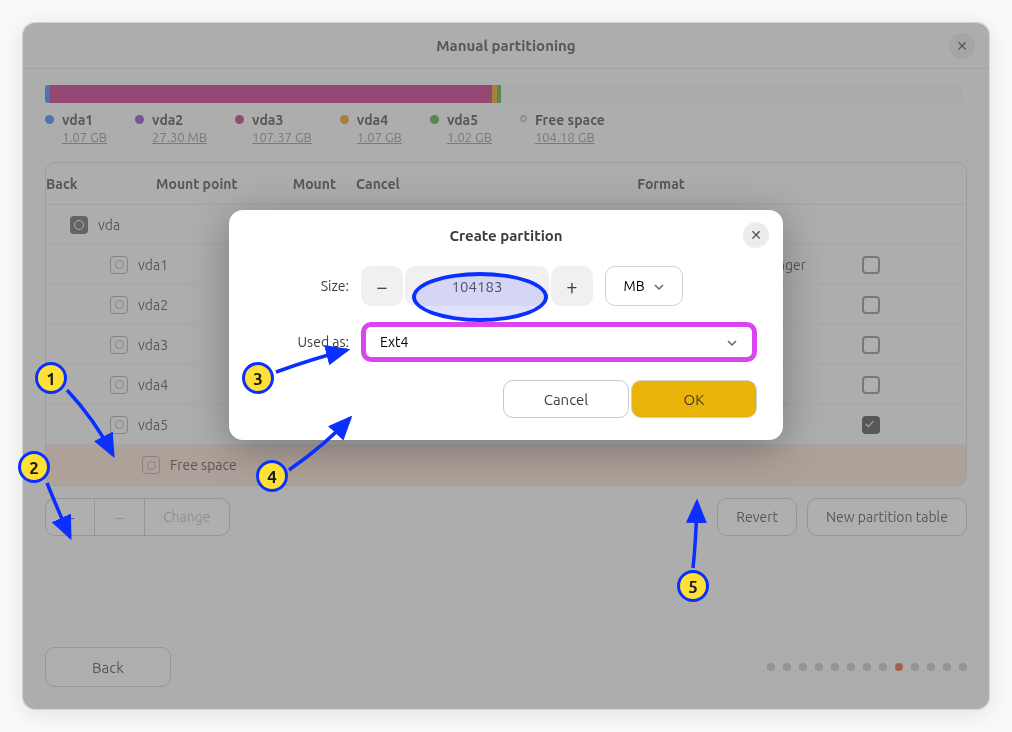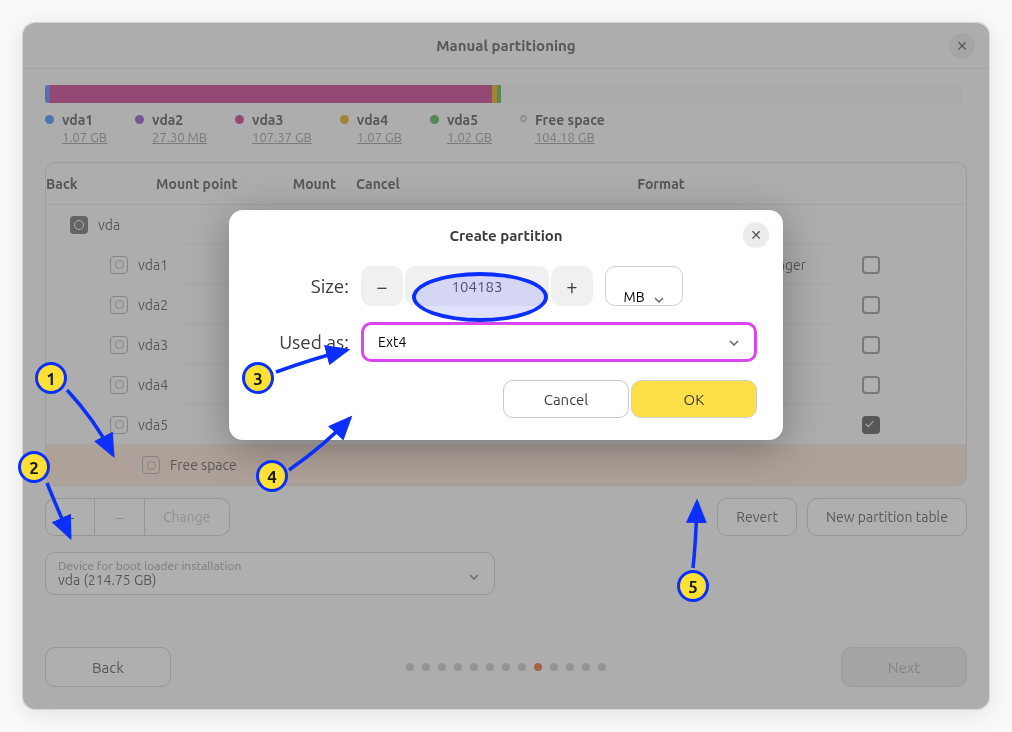--- a/index.html
+++ b/index.html
@@ -70,31 +70,31 @@
     
     .dim { position: absolute; inset: 0; background: rgba(110,110,110,0.55); border-radius: 12px; pointer-events: none; }
 
     
     .modal { position: absolute; top: 210px; left: 50%; transform: translateX(-50%); width: 554px; background: #fff; border-radius: 14px; box-shadow: 0 8px 40px rgba(0,0,0,0.3); padding: 0 0 22px 0; }
     .modal-header { height: 50px; display: flex; align-items: center; justify-content: center; position: relative; }
     .modal-title { font-size: 15px; font-weight: 600; color: #3d3d3d; }
     .modal-close { position: absolute; right: 14px; width: 26px; height: 26px; border-radius: 50%; background: #ececec; display: flex; align-items: center; justify-content: center; font-size: 14px; color: #555; cursor: pointer; }
     .modal-body { padding: 6px 26px 0; display: flex; flex-direction: column; gap: 16px; }
     .field-row { display: flex; align-items: center; gap: 12px; }
-    .field-label { width: 94px; text-align: right; font-size: 19px; color: #3d3d3d; }
+    .field-label { width: 94px; text-align: right; font-size: 14px; color: #3d3d3d; }
     .stepper { display: flex; gap: 2px; }
     .stepper-btn { width: 42px; height: 40px; background: #f0f0f0; border: none; border-radius: 10px; font-size: 20px; color: #3d3d3d; display: flex; align-items: center; justify-content: center; cursor: pointer; }
     .stepper-input { width: 144px; height: 40px; background: #f0f0f0; border: none; border-radius: 10px; text-align: center; font-size: 15px; color: #3d3d3d; }
-    .unit-select { width: 78px; height: 40px; background: #fff; border: 1px solid #d0d0d0; border-radius: 10px; display: flex; align-items: flex-end; justify-content: center; gap: 8px; font-size: 14px; cursor: pointer; }
-    .select-full { flex: 1; height: 40px; background: #fff; border: 3px solid #d946ef; border-radius: 10px; padding: 0 14px; display: flex; align-items: center; justify-content: space-between; font-size: 14px; cursor: pointer; }
+    .unit-select { width: 78px; height: 40px; background: #fff; border: 1px solid #d0d0d0; border-radius: 10px; display: flex; align-items: center; justify-content: center; gap: 8px; font-size: 14px; cursor: pointer; }
+    .select-full { flex: 1; height: 40px; background: #fff; border: 5px solid #d946ef; border-radius: 10px; padding: 0 14px; display: flex; align-items: center; justify-content: space-between; font-size: 14px; cursor: pointer; }
     .text-input-full { flex: 1; height: 40px; background: #f0f0f0; border: none; border-radius: 10px; padding: 0 14px; font-size: 15px; color: #3d3d3d; }
     .modal-footer { display: flex; justify-content: flex-end; gap: 2px; padding: 18px 26px 0; }
     .modal-btn { width: 126px; height: 38px; border-radius: 10px; font-size: 15px; cursor: pointer; }
     .modal-btn.secondary { background: #fff; border: 1px solid #c8c8c8; color: #3d3d3d; }
-    .modal-btn.primary { background: #fde047; border: 1px solid #d0d0d0; color: #3d3d3d; }
+    .modal-btn.primary { background: #eab308; border: 1px solid #d0d0d0; color: #3d3d3d; }
 
     .chevron { width: 12px; height: 12px; display: inline-block; }
     .chevron svg { width: 12px; height: 12px; }
 
     
     .anno { position: absolute; pointer-events: none; }
     .anno-circle { width: 32px; height: 32px; border-radius: 50%; background: #ffe135; border: 3px solid #0a2fff; display: flex; align-items: center; justify-content: center; font-weight: 700; font-size: 17px; color: #1a1a1a; position: absolute; }
     .anno-ellipse { position: absolute; border: 4px solid #0a2fff; border-radius: 50%; background: rgba(130,130,255,0.25); }
   </style>
 </head>
@@ -265,47 +265,39 @@
         <button class="btn icon">+</button>
         <button class="btn icon disabled">−</button>
         <button class="btn disabled">Change</button>
       </div>
       <div style="display:flex;gap:10px">
         <button class="btn btn-single">Revert</button>
         <button class="btn btn-single">New partition table</button>
       </div>
     </div>
 
-    <div class="bootloader">
-      <div class="bootloader-label">Device for boot loader installation</div>
-      <div class="bootloader-value">vda  (214.75 GB)</div>
-      <span class="chevron"><svg viewBox="0 0 12 12">
-            <path d="M2 4l4 4 4-4" fill="none" stroke="#666" stroke-width="1.5"></path>
-          </svg></span>
-    </div>
   </div>
 
   <div class="footer">
     <button class="nav-btn">Back</button>
     <div class="dots" id="dots">
         <div class="dot"></div>
         <div class="dot"></div>
         <div class="dot"></div>
         <div class="dot"></div>
         <div class="dot"></div>
         <div class="dot"></div>
         <div class="dot"></div>
         <div class="dot"></div>
         <div class="dot active"></div>
         <div class="dot"></div>
         <div class="dot"></div>
         <div class="dot"></div>
         <div class="dot"></div>
       </div>
-    <button class="nav-btn primary">Next</button>
   </div>
 
   <div class="dim"></div>
 </div>
 
 <div class="modal">
   <div class="modal-header">
     <div class="modal-title">Create partition</div>
     <div class="modal-close">✕</div>
   </div>

